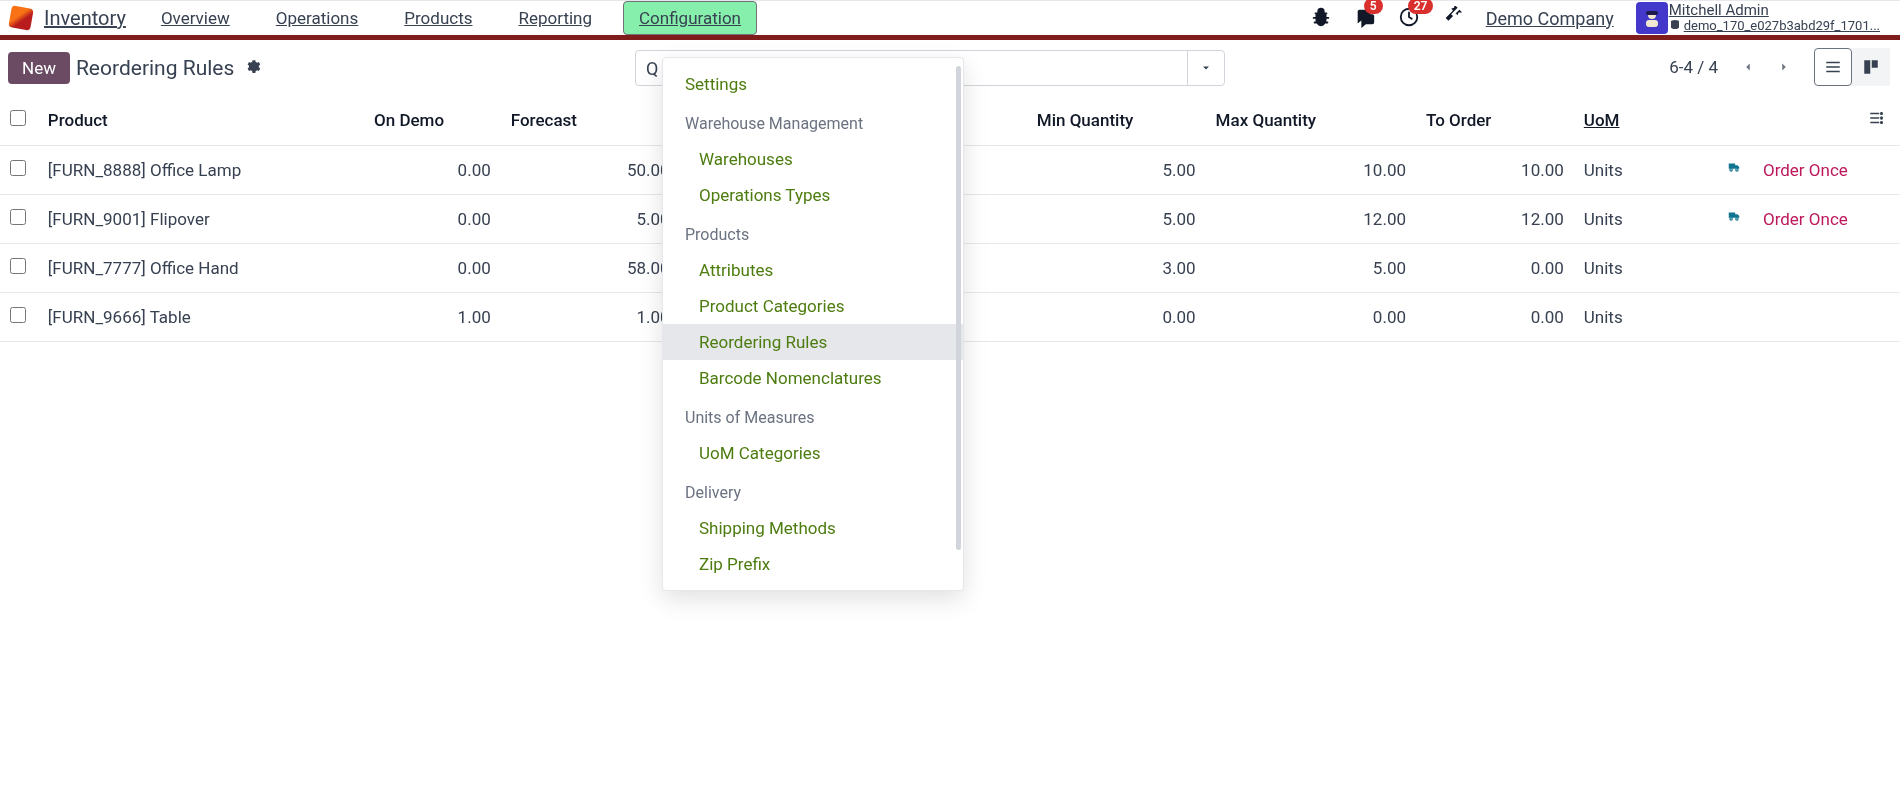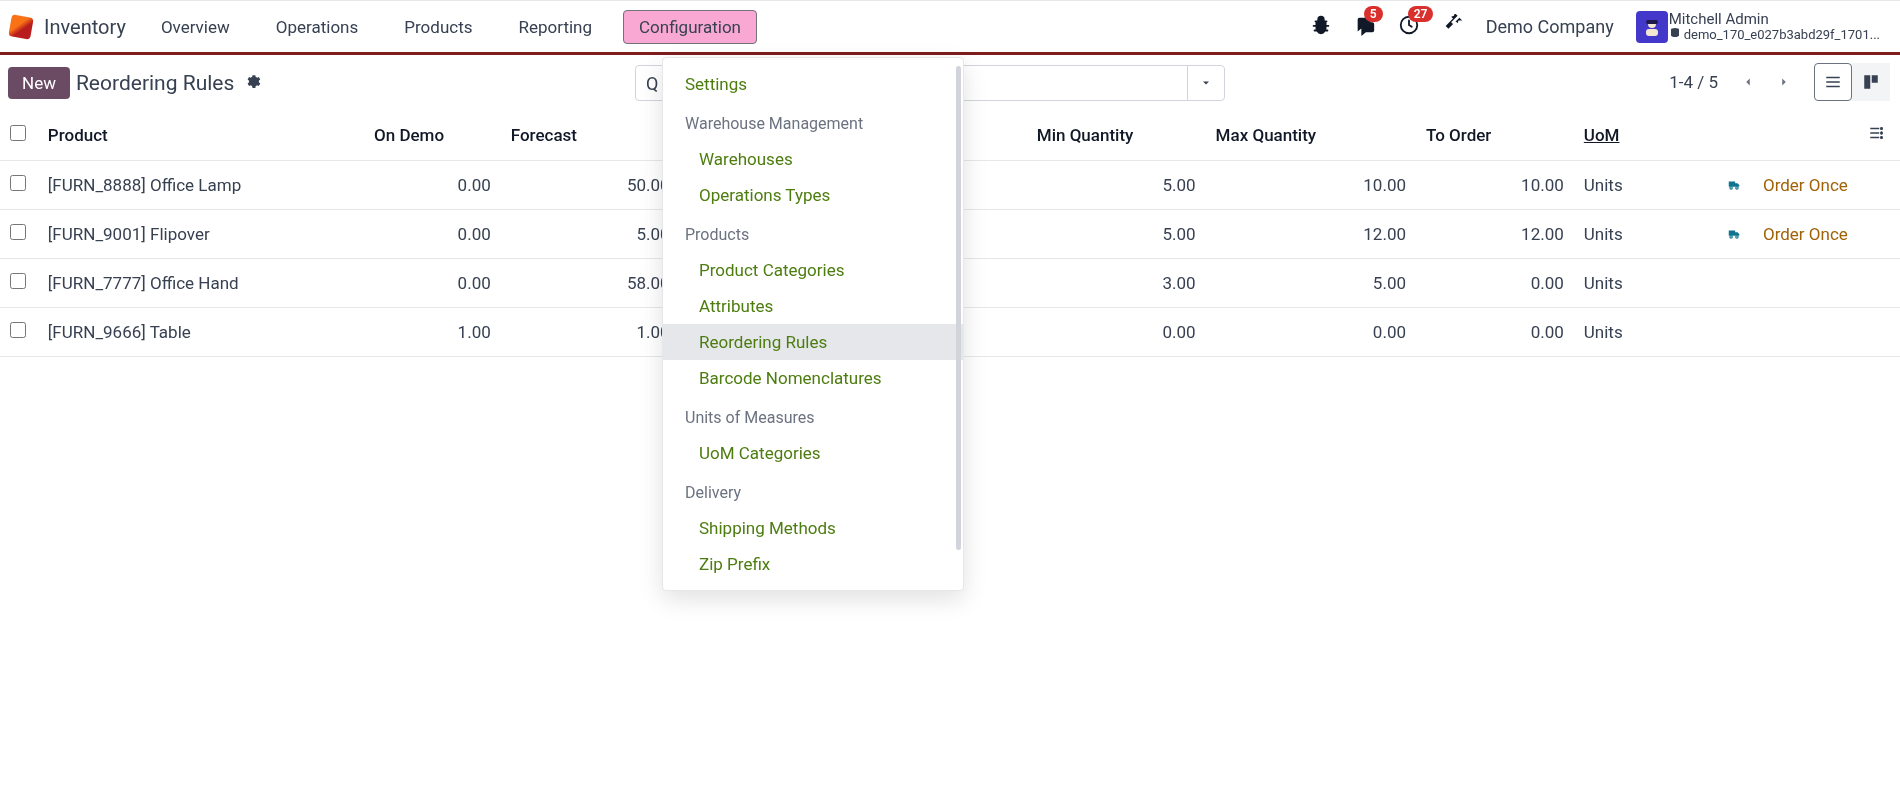--- a/index.html
+++ b/index.html
@@ -6,24 +6,25 @@
   body {
     font-family: -apple-system, BlinkMacSystemFont, "Segoe UI", Roboto, Helvetica, Arial, sans-serif;
     font-size: 14px;
     color: #374151;
     background: #ffffff;
     width: 1900px;
   }
   .topbar {
     display: flex;
     align-items: center;
-    height: 55px;
+    height: 40px;
     padding: 0 10px;
-    border-bottom: 3px solid #7f1d1d;
+    border-bottom: 5px solid #7f1d1d;
     border-top: 1px solid #e5e7eb;
+    text-decoration: underline;
   }
   .logo {
     width: 22px; height: 22px;
     margin-right: 12px;
     background: linear-gradient(135deg,#f97316 40%,#b91c1c 60%);
     border-radius:4px;
     transform: rotate(10deg);
   }
   .app-title {
     font-size: 20px;
@@ -33,21 +34,21 @@
   .nav { display:flex; gap: 16px; align-items:center; }
   .nav-item {
     padding: 6px 15px;
     font-size: 17px;
     color:#374151;
     cursor:pointer;
     border-radius:4px;
   }
   .nav-item.active {
     border:1px solid #71717a;
-    background:#f9a8d4;
+    background:#86efac;
     border-radius:4px;
   }
   .topbar-right {
     margin-left:auto;
     display:flex;
     align-items:center;
     gap:22px;
     padding-right:10px;
   }
   .icon-btn { position:relative; cursor:pointer; }
@@ -163,21 +164,21 @@
   .tbl td {
     font-size:17px;
     padding:14px 10px;
     border-bottom:1px solid #e5e7eb;
     color:#374151;
   }
   .tbl tbody tr:nth-child(even){}
   .chk { width:16px; height:16px; }
   .num { text-align:right; }
   .chart-icon svg { width:16px; height:16px; fill:#1f6feb; }
-  .order-link { color:#a16207; display:flex; align-items:center; gap:20px; justify-content:flex-end;}
+  .order-link { color:#be185d; display:flex; align-items:flex-start; gap:20px; justify-content:flex-end;}
   .order-link svg { width:18px; height:14px; fill:#0e7490; }
   .sliders-cell { text-align:right; }
   .sliders-cell svg{ width:18px; height:18px; fill:#374151; cursor:pointer;}
   
   
   .dropdown {
     position:absolute;
     left:662px;
     top:57px;
     width:302px;
@@ -274,21 +275,21 @@
   <div class="search-stub">
     <span class="hint">Q</span>
     <div class="caret-box">
       <svg viewBox="0 0 24 24">
           <path d="M6 9l6 6 6-6z"></path>
         </svg>
     </div>
   </div>
 
   <div class="pager-block">
-    <span class="pager-text">1-4 / 5</span>
+    <span class="pager-text">6-4 / 4</span>
     <div class="pager-btns">
       <div class="pager-btn">
           <svg viewBox="0 0 24 24">
             <path d="M15 6l-6 6 6 6z"></path>
           </svg>
         </div>
       <div class="pager-btn">
           <svg viewBox="0 0 24 24">
             <path d="M9 6l6 6-6 6z"></path>
           </svg>
@@ -309,22 +310,22 @@
   </div>
 </div>
 
 <div class="dropdown" id="dropdown-holder">
   <div class="dd-scroll-indicator"></div>
 <div class="dd-item">Settings</div>
     <div class="dd-header">Warehouse Management</div>
     <div class="dd-item indent">Warehouses</div>
     <div class="dd-item indent">Operations Types</div>
     <div class="dd-header">Products</div>
+    <div class="dd-item indent">Attributes</div>
     <div class="dd-item indent">Product Categories</div>
-    <div class="dd-item indent">Attributes</div>
     <div class="dd-item indent highlight">Reordering Rules</div>
     <div class="dd-item indent">Barcode Nomenclatures</div>
     <div class="dd-header">Units of Measures</div>
     <div class="dd-item indent">UoM Categories</div>
     <div class="dd-header">Delivery</div>
     <div class="dd-item indent">Shipping Methods</div>
     <div class="dd-item indent">Zip Prefix</div>
   </div>
 
 <table class="tbl">

